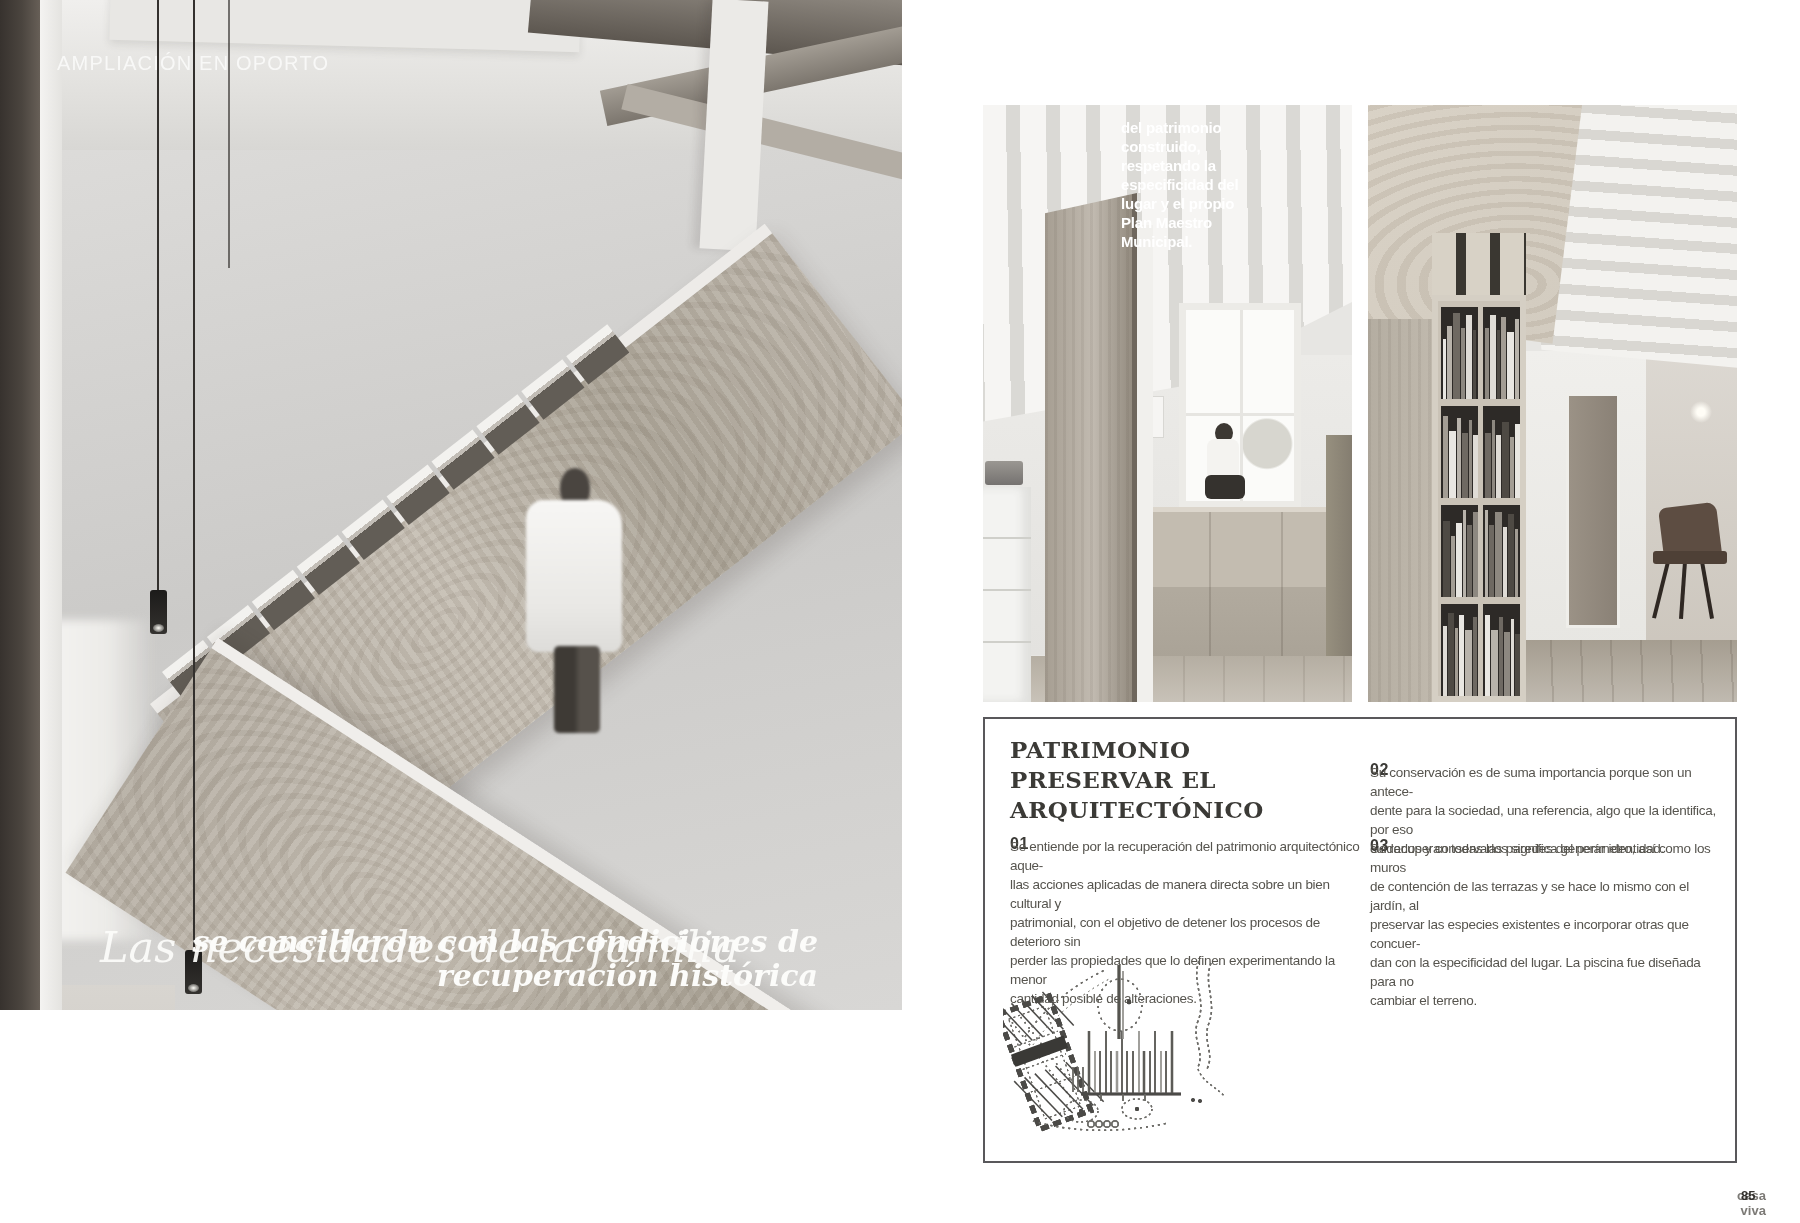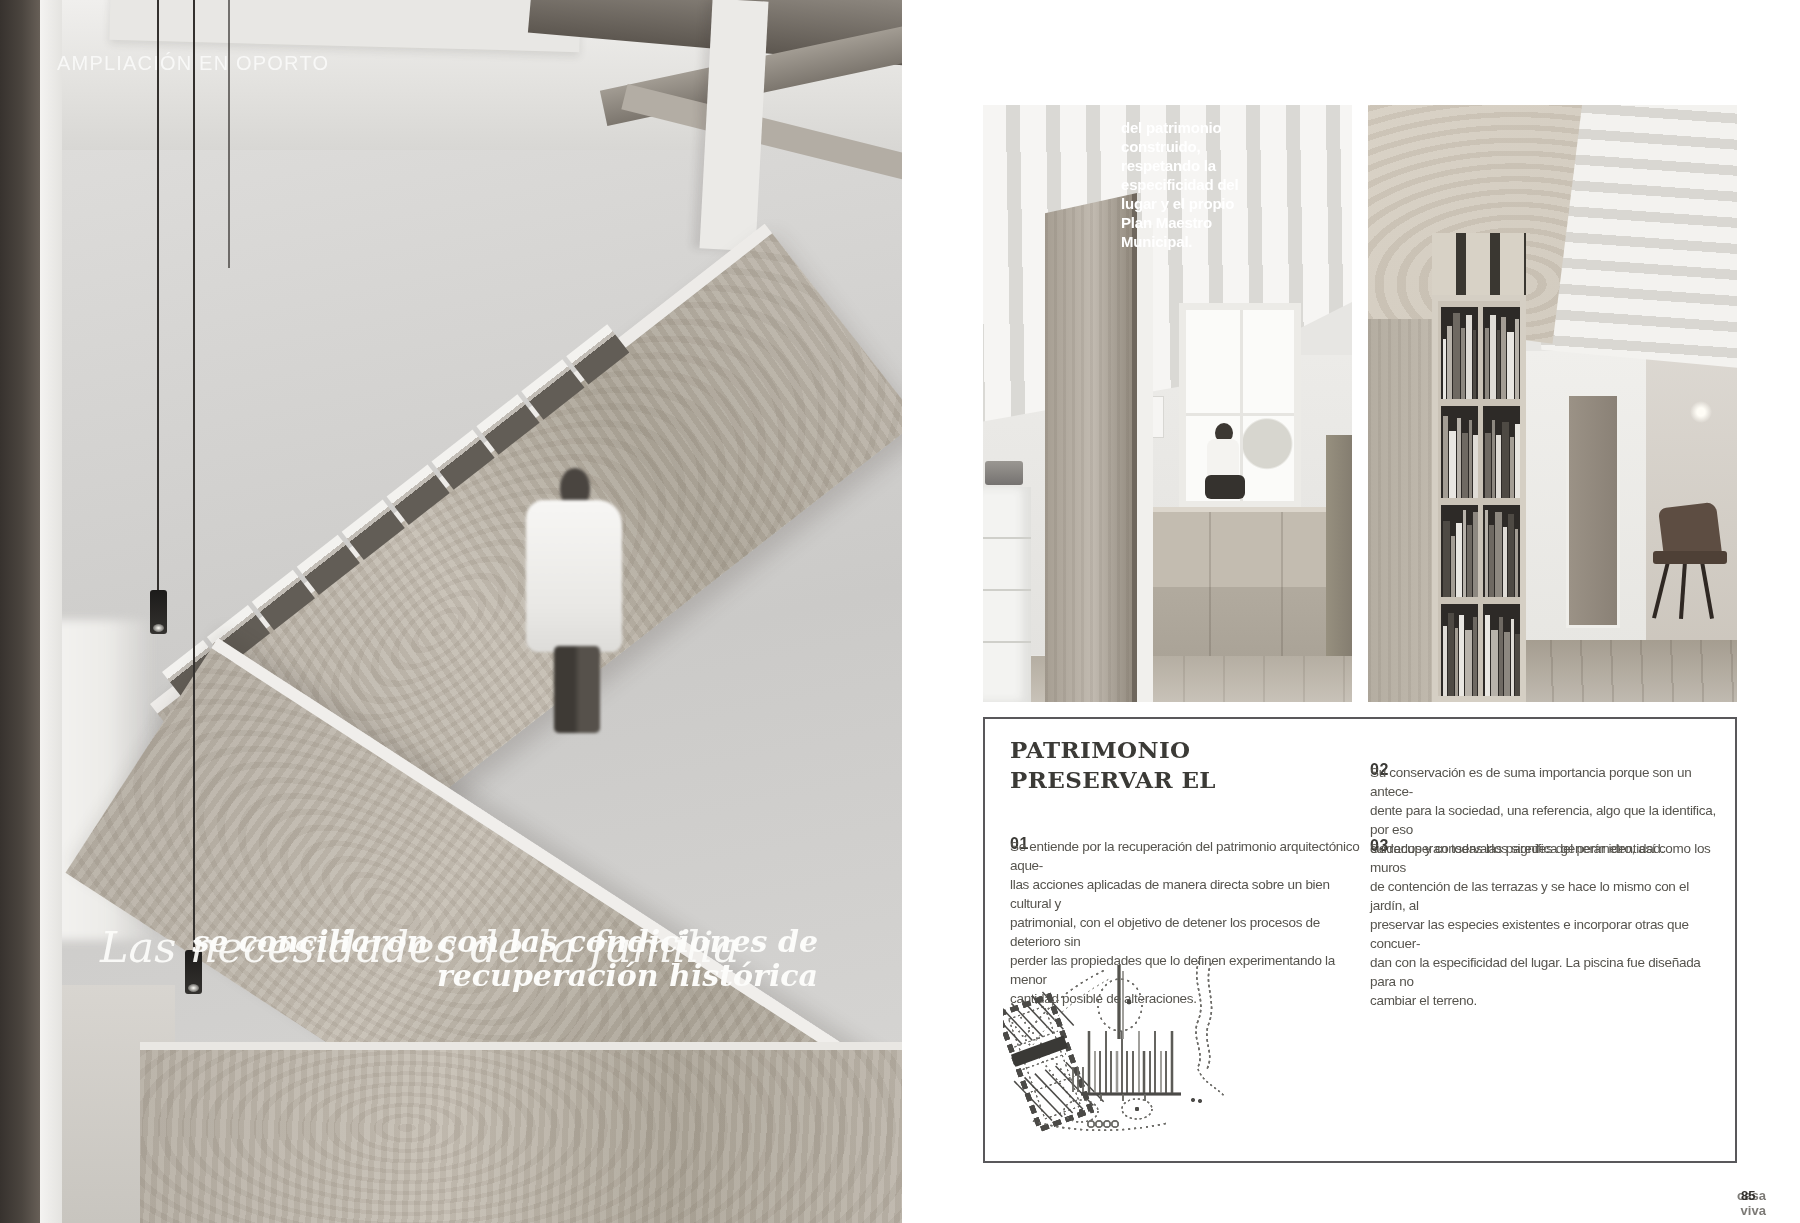--- a/index.html
+++ b/index.html
@@ -1,21 +1,21 @@
 <!DOCTYPE html>
 <html><head>
 <meta charset="utf-8">
 <style>
   html,body{margin:0;padding:0;background:#ffffff;}
   #page{position:relative;width:1800px;height:1223px;background:#ffffff;overflow:hidden;
         font-family:"Liberation Sans",sans-serif;}
   #page *{position:absolute;box-sizing:border-box;}
 
   
-  #left-photo{left:0;top:0;width:902px;height:1223px;overflow:hidden;
+  #left-photo{left:0;top:0;width:902px;height:1010px;overflow:hidden;
     background:linear-gradient(168deg,#e2e1df 0%,#d6d5d3 28%,#cbcac8 55%,#d3d2d0 82%,#d8d7d5 100%);}
   .lp-ceiling{left:0;top:0;width:100%;height:150px;
     background:linear-gradient(180deg,#f0efed 0%,#e2e1de 60%,#d8d7d4 100%);}
   .lp-beam0{left:110px;top:-6px;width:470px;height:52px;background:#e8e7e4;transform:rotate(1.5deg);box-shadow:0 4px 8px rgba(60,55,50,.12);}
   .lp-beam1{left:530px;top:-16px;width:400px;height:66px;background:linear-gradient(180deg,#8d877f,#5d5750);transform:rotate(5deg);}
   .lp-beam2{left:600px;top:56px;width:330px;height:36px;background:linear-gradient(180deg,#a29c93,#7c766e);transform:rotate(-12deg);}
   .lp-beam3{left:620px;top:120px;width:300px;height:26px;background:#b3ada4;transform:rotate(14deg);}
   .lp-whitepost{left:706px;top:0;width:56px;height:250px;background:#ebeae7;transform:rotate(3deg);box-shadow:-7px 0 9px rgba(50,45,40,.12);}
   .lp-glow{left:0;top:620px;width:155px;height:320px;background:linear-gradient(90deg,#fbfaf8,#ecebe8 70%,rgba(236,235,232,0));filter:blur(5px);}
   .lp-darkpost{left:0;top:0;width:40px;height:1223px;
@@ -325,20 +325,21 @@
 respetando la
 especificidad del
 lugar y el propio
 Plan Maestro
 Municipal.</div>
 
   <div id="article-box" style="border-color: rgb(89, 88, 91);">
     <div class="article-title" style="color: rgb(59, 58, 54);">
       <span style="position:relative;display:block">PATRIMONIO</span>
       <span style="position:relative;display:block">PRESERVAR EL</span>
+      <span style="position:relative;display:block">ARQUITECTÓNICO</span>
     </div>
 
     <div id="section-01" class="section">
       <span class="sec-num" style="color: rgb(59, 58, 54);">01</span>
       <span class="sec-text" style="color: rgb(86, 84, 78);">Se entiende por la recuperación del patrimonio arquitectónico aque-
 llas acciones aplicadas de manera directa sobre un bien cultural y
 patrimonial, con el objetivo de detener los procesos de deterioro sin
 perder las propiedades que lo definen experimentando la menor
 cantidad posible de alteraciones.</span>
     </div>

